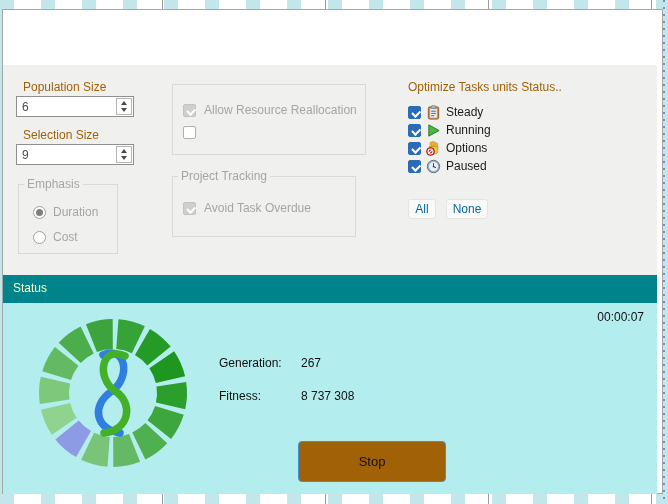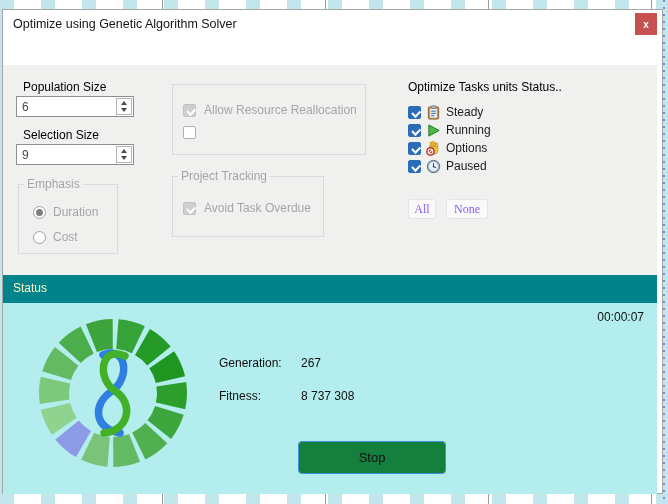--- a/index.html
+++ b/index.html
@@ -33,21 +33,21 @@
   .status-header { position:absolute; left:0; top:265px; width:calc(100% - 5px); height:28px; background:#00838a; }
   .status-header .hdr-label { position:absolute; left:10px; top:6px; font-size:12px; color:#fef9c3; }
 
   .status-panel { position:absolute; left:0; top:293px; width:calc(100% - 5px); height:191px; background:#b3edee; }
 
   
   .dim { color:#a5a5a5; font-size:12px; }
   .dark { color:#1c1c1c; font-size:12px; }
 
   
-  .field-label { position:absolute; font-size:12px; color:#000000; }
+  .field-label { position:absolute; font-size:12px; color:#a16207; }
   .spinbox { position:absolute; width:118px; height:21px; background:#fff; border:1px solid #8f8f8f; }
   .spin-value { position:absolute; left:5px; top:3px; font-size:12px; color:#4a4a4a; }
   .spin-btns { position:absolute; right:1px; top:1px; width:16px; height:17px; border:1px solid #b5b5b5;
     background:#fdfdfd; display:flex; flex-direction:column; }
   .spin-up,.spin-down { flex:1; display:flex; align-items:center; justify-content:center; cursor:pointer; }
   .tri-up { width:0; height:0; border-left:3px solid transparent; border-right:3px solid transparent; border-bottom:4px solid #4a4a4a; }
   .tri-down { width:0; height:0; border-left:3px solid transparent; border-right:3px solid transparent; border-top:4px solid #4a4a4a; }
 
   
   .groupbox { position:absolute; border:1px solid #d9d9d9; }
@@ -65,45 +65,39 @@
   .checkbox.checked-blue { background:#2b6cb8; border-color:#2b6cb8; }
   .checkbox.checked-disabled::after, .checkbox.checked-blue::after {
     content:""; position:absolute; left:2.5px; top:3px; width:6px; height:3.5px;
     border-left:2px solid #fff; border-bottom:2px solid #fff; transform:rotate(-45deg); }
 
   
   .task-row { position:absolute; display:flex; align-items:center; gap:5px; height:16px; }
   .task-icon { width:15px; height:15px; flex:none; }
 
   .flat-btn { position:absolute; height:20px; background:#fafafa; border:1px solid #e4e4e4; border-radius:3px;
-    color:#8b5cf6; font-size:12px; display:flex; align-items:center; justify-content:center; cursor:pointer;font-family:Liberation Serif, serif; }
+    color:#0369a1; font-size:12px; display:flex; align-items:center; justify-content:center; cursor:pointer; }
 
   
   .elapsed { position:absolute; right:18px; top:300px; font-size:12px; color:#101010; }
   .stat-label { position:absolute; font-size:12px; color:#101010; }
   .stat-value { position:absolute; font-size:12px; color:#101010; }
-  .stop-btn { position:absolute; left:295px; top:431px; width:148px; height:33px; background:#15803d;
+  .stop-btn { position:absolute; left:295px; top:431px; width:148px; height:41px; background:#a16207;
     border:1px solid #3f8fd8; border-radius:4px; font-size:13px; color:#101010;
     display:flex; align-items:center; justify-content:center; cursor:pointer; }
   .spinner-wrap { position:absolute; left:28px; top:301px; width:164px; height:164px; }
 </style>
 </head>
 <body>
 
 <div class="app-bg"></div>
 <div class="marquee-right"></div>
 
 <div class="dialog">
 
-  <div class="titlebar">
-    <div class="title">Optimize using Genetic Algorithm Solver</div>
-    <div class="close-btn">
-      <span>x</span>
-    </div>
-  </div>
 
 
   <div class="options-panel">
 
     <div class="field-label" style="left:20px; top:15px;">Population Size</div>
     <div class="spinbox" style="left:13px; top:31px;">
       <div class="spin-value">6</div>
       <div class="spin-btns">
         <div class="spin-up">
             <span class="tri-up"></span>
@@ -142,21 +136,21 @@
     <div class="groupbox" style="left:169px; top:19px; width:194px; height:71px;">
       <div class="check-row" style="left:10px; top:18px;">
         <span class="checkbox checked-disabled"></span>
         <span class="dim">Allow Resource Reallocation</span>
       </div>
       <div class="check-row" style="left:10px; top:41px;">
         <span class="checkbox"></span>
       </div>
     </div>
 
-    <div class="groupbox" style="left:169px; top:111px; width:152px; height:61px;">
+    <div class="groupbox" style="left:169px; top:111px; width:184px; height:61px;">
       <span class="legend">Project Tracking</span>
       <div class="check-row" style="left:10px; top:24px;">
         <span class="checkbox checked-disabled"></span>
         <span class="dim">Avoid Task Overdue</span>
       </div>
     </div>
 
     <div class="field-label" style="left:405px; top:15px;">Optimize Tasks units Status..</div>
 
     <div class="task-row" style="left:405px; top:39px;">

